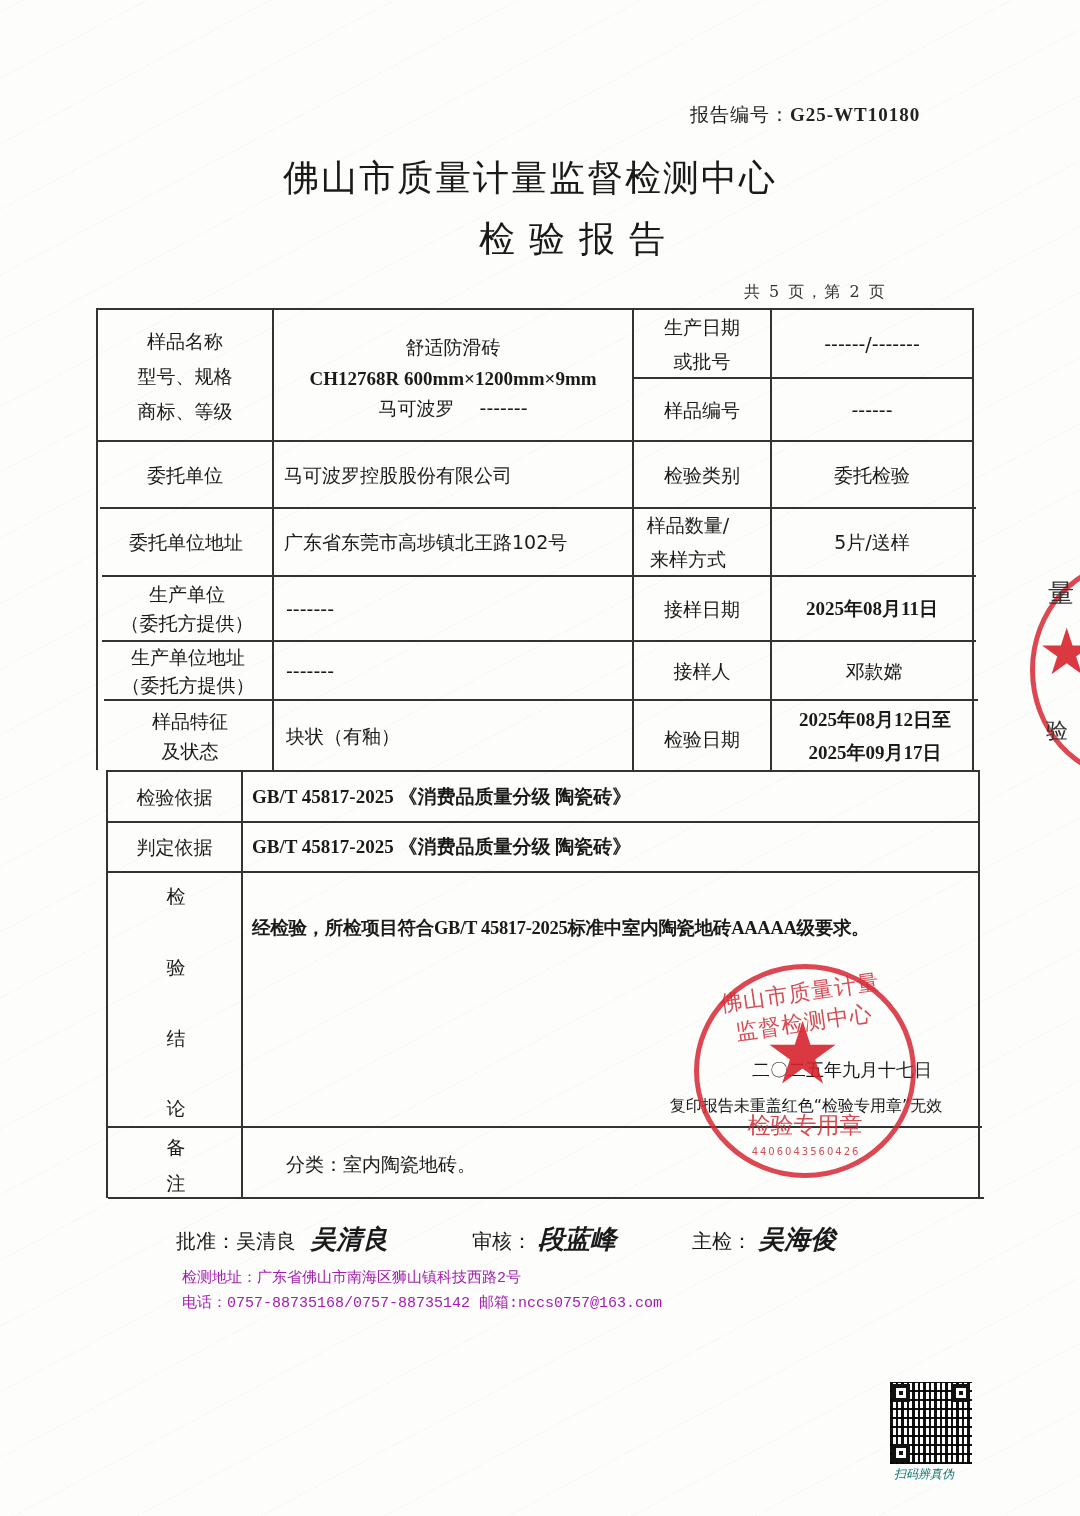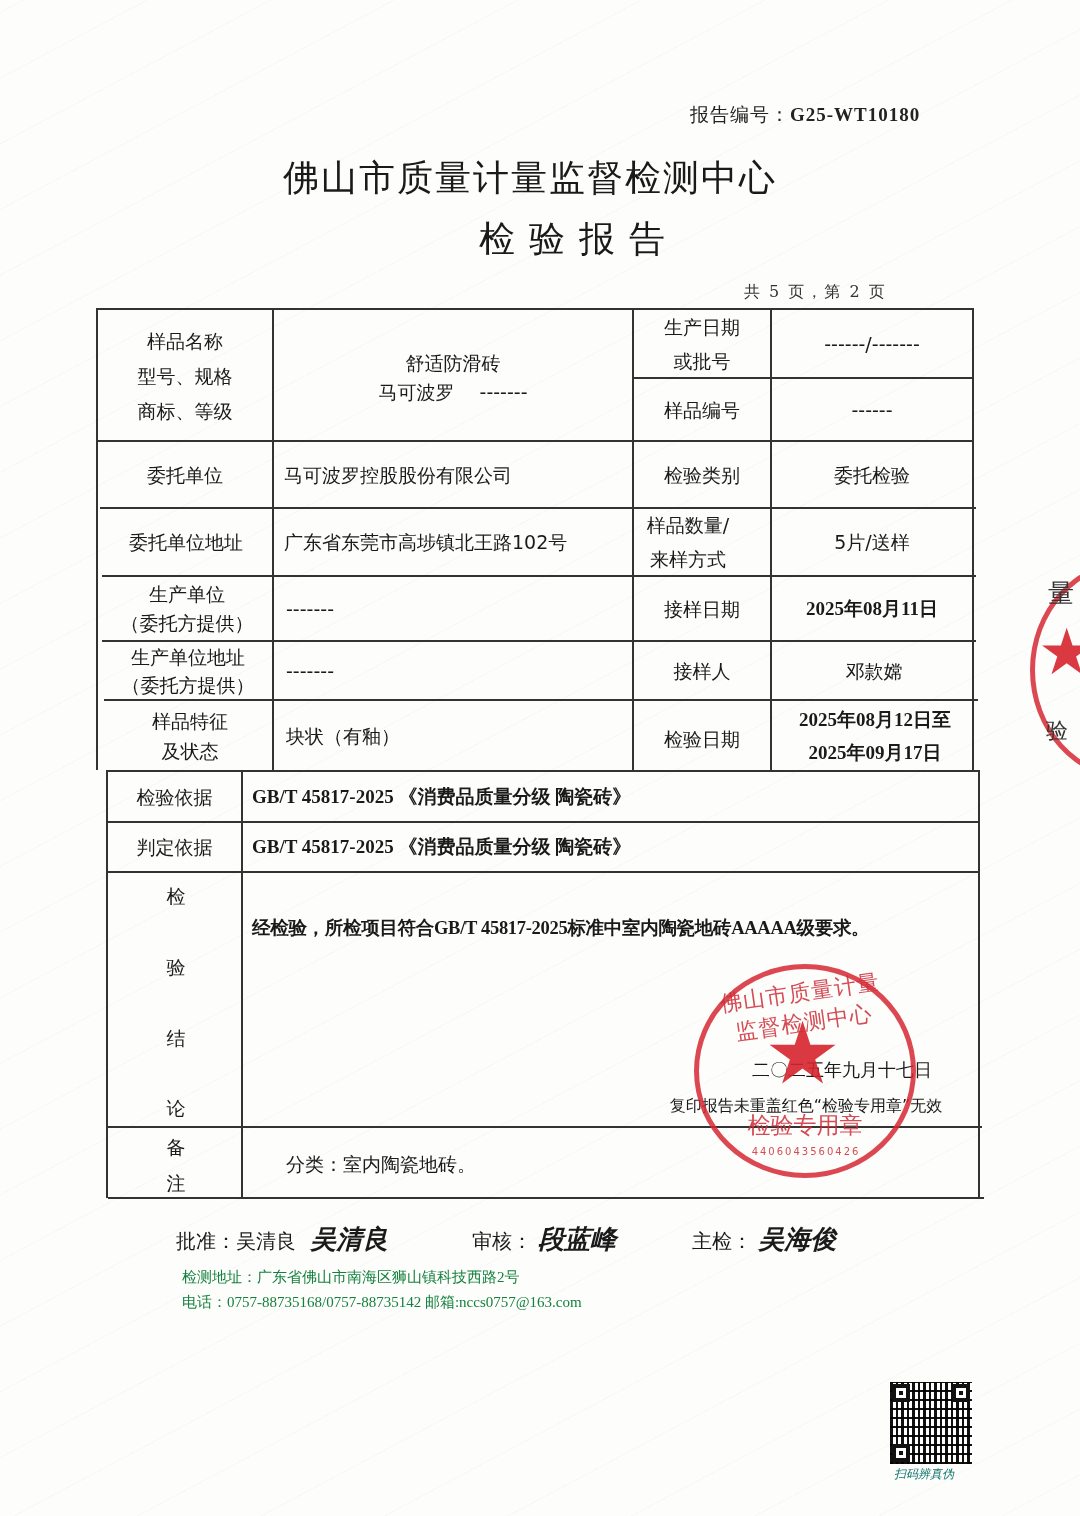--- a/index.html
+++ b/index.html
@@ -16,21 +16,21 @@
   .line{position:absolute;background:#333;}
   .cell{position:absolute;display:flex;align-items:center;justify-content:center;text-align:center;
         font-size:19px;line-height:34px;font-family:"DejaVu Sans",sans-serif;}
   .cell.left{justify-content:flex-start;text-align:right;}
   .serif{font-family:"Liberation Serif",serif;font-weight:bold;}
   .vert{flex-direction:column;}
   .stamp{position:absolute;border-radius:50%;border:5px solid rgba(214,40,50,.85);}
   .star{position:absolute;color:rgba(214,35,45,.9);}
   .stamptext{position:absolute;color:rgba(205,45,55,.85);font-family:"DejaVu Sans",sans-serif;}
   .sig{font-family:"DejaVu Serif",serif;font-style:italic;font-weight:bold;font-size:26px;}
-  .footer{font-family:Liberation Serif, serif;font-size:15px;color:#15803d;}
+  .footer{font-family:Liberation Mono, monospace;font-size:15px;color:#a21caf;}
   .qr{position:absolute;left:890px;top:1382px;width:82px;height:82px;background:#fff;
       background-image:
         repeating-linear-gradient(90deg,#111 0 3px,transparent 3px 6px,#111 6px 8px,transparent 8px 11px),
         repeating-linear-gradient(0deg,#111 0 2px,transparent 2px 5px,#fff 5px 7px,transparent 7px 9px);
       background-blend-mode:multiply;}
   .qr .f{position:absolute;width:18px;height:18px;border:4px solid #111;background:#fff;box-sizing:border-box;}
   .qr .f::after{content:"";position:absolute;left:3px;top:3px;width:4px;height:4px;background:#111;}
 </style>
 </head>
 <body>
@@ -71,20 +71,21 @@
   <div class="line" style="left:978px;top:770px;width:2px;height:428px"></div>
 </div>
 
 <div class="cell vert" style="left:98px;top:326px;width:174px;height:100px;line-height:35px">
   <span>样品名称</span>
   <span>型号、规格</span>
   <span>商标、等级</span>
 </div>
 <div class="cell vert" style="left:274px;top:312px;width:358px;height:128px;line-height:32px">
   <span>舒适防滑砖</span>
+  <span class="serif">CH12768R 600mm×1200mm×9mm</span>
   <span style="line-height:26px">马可波罗　 -------</span>
 </div>
 <div class="cell vert" style="left:634px;top:310px;width:136px;height:67px">
   <span>生产日期</span>
   <span>或批号</span>
 </div>
 <div class="cell" style="left:772px;top:310px;width:200px;height:67px">------/-------</div>
 <div class="cell" style="left:634px;top:379px;width:136px;height:61px">样品编号</div>
 <div class="cell" style="left:772px;top:379px;width:200px;height:61px">------</div>
 

